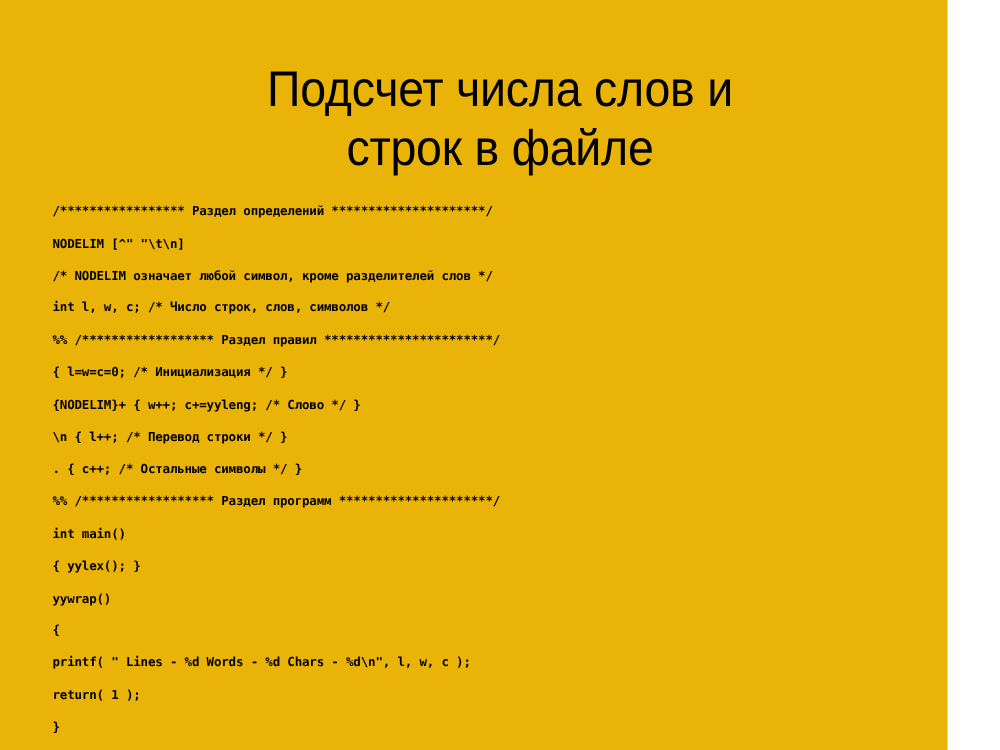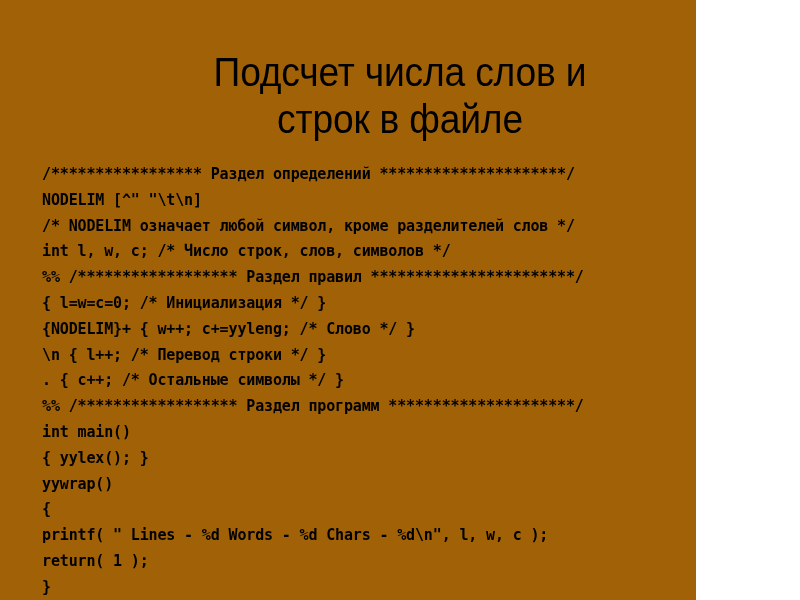--- a/index.html
+++ b/index.html
@@ -13,23 +13,23 @@
     width: 800px;
     height: 600px;
     overflow: hidden;
     font-family: "Liberation Sans", "DejaVu Sans", sans-serif;
     color: #000000;
     -webkit-font-smoothing: antialiased;
   }
 
   #slide {
     position: relative;
-    width: 696px;
+    width: 758px;
     height: 600px;
-    background: #a16207;
+    background: #eab308;
     box-sizing: border-box;
   }
 
   
   #slide-title {
     position: absolute;
     left: 60px;
     top: 22px;
     width: 680px;
     text-align: center;
@@ -44,21 +44,21 @@
     transform-origin: 50% 0;
   }
 
   
   #code-block {
     position: absolute;
     left: 42px;
     top: 147px;
     width: 720px;
     font-family: "DejaVu Sans Mono", "Liberation Mono", monospace;
-    font-size: 15px;
+    font-size: 10px;
     line-height: 25.8px;
     font-weight: 700;
     color: #000000;
     white-space: pre;
     letter-spacing: -0.15px;
   }
 
   #code-block .code-line {
     display: block;
     height: 25.8px;

